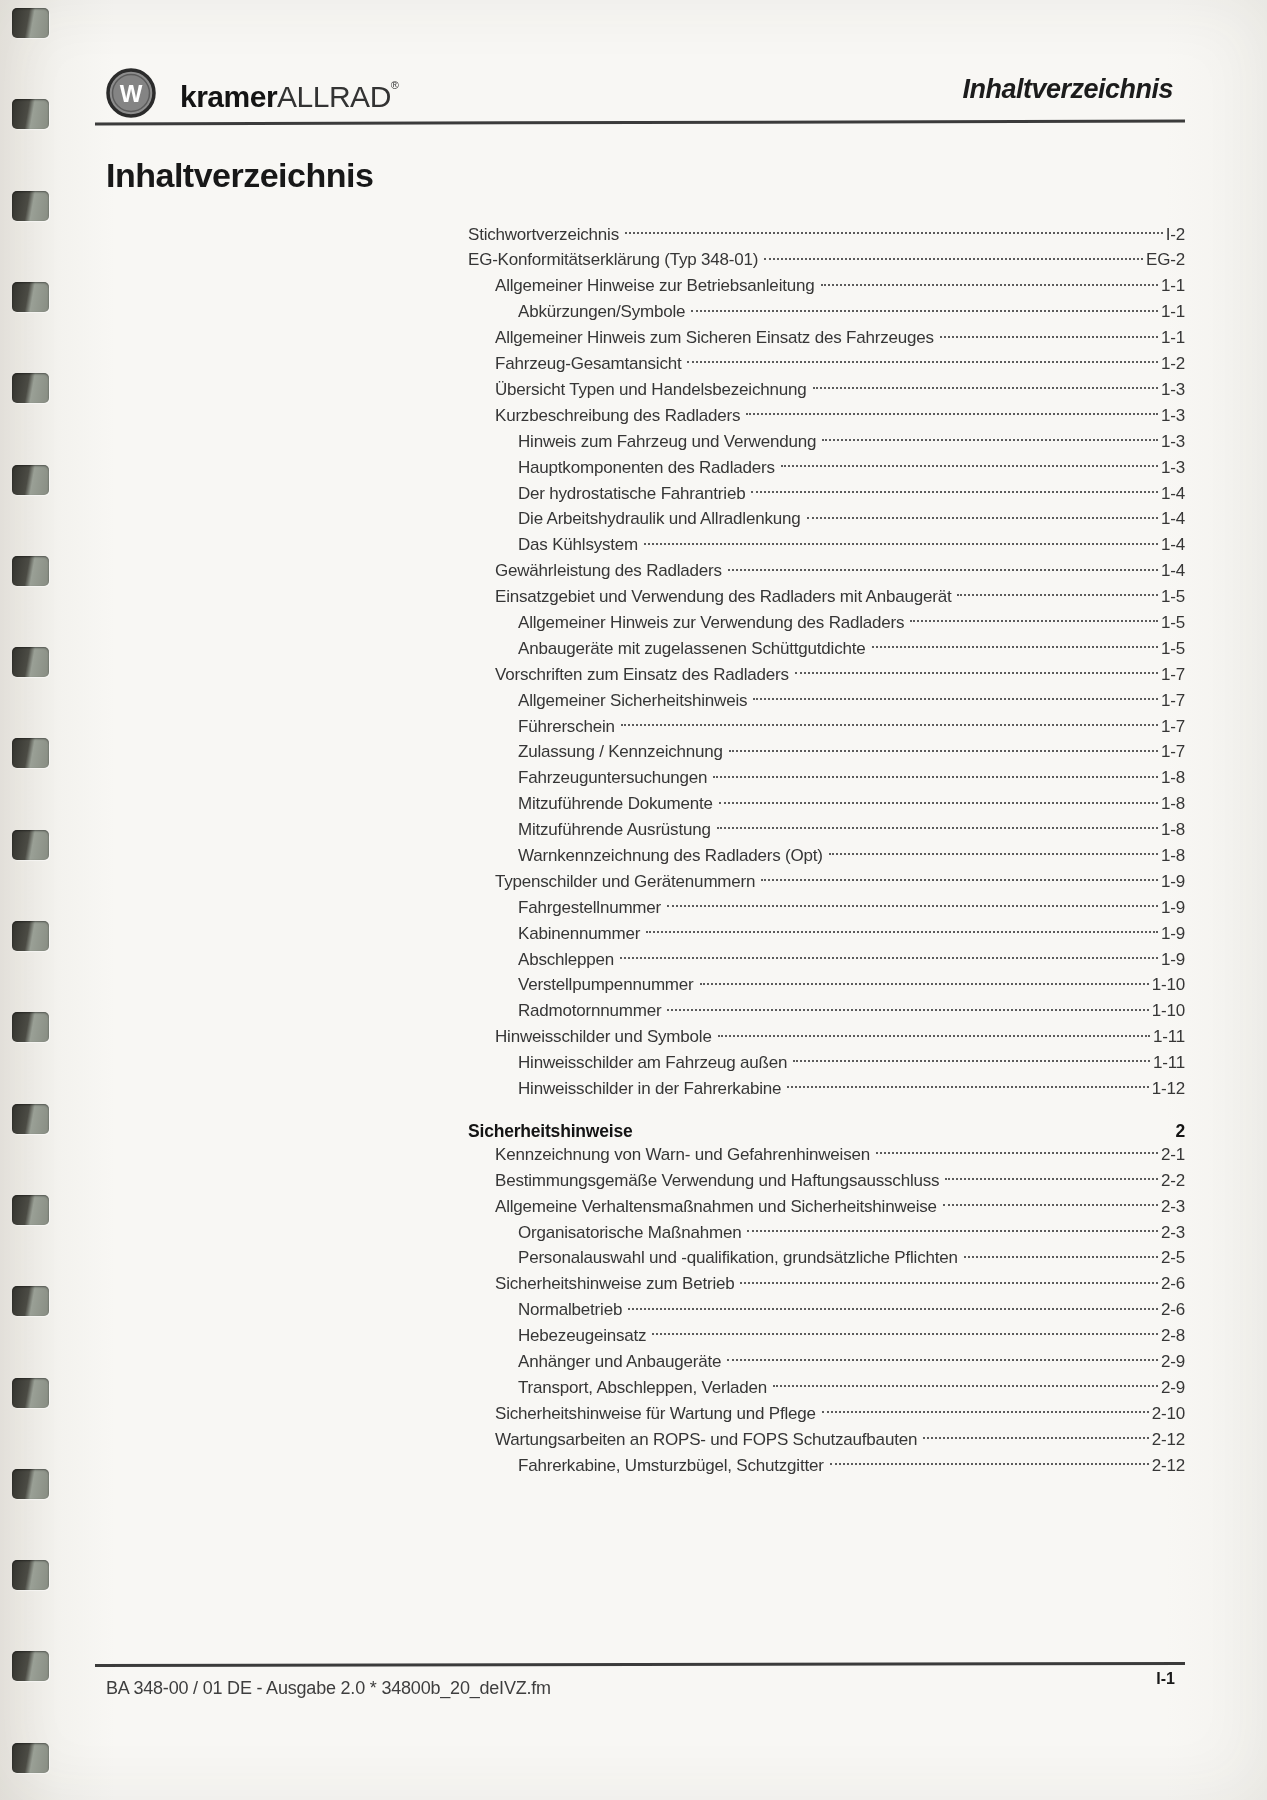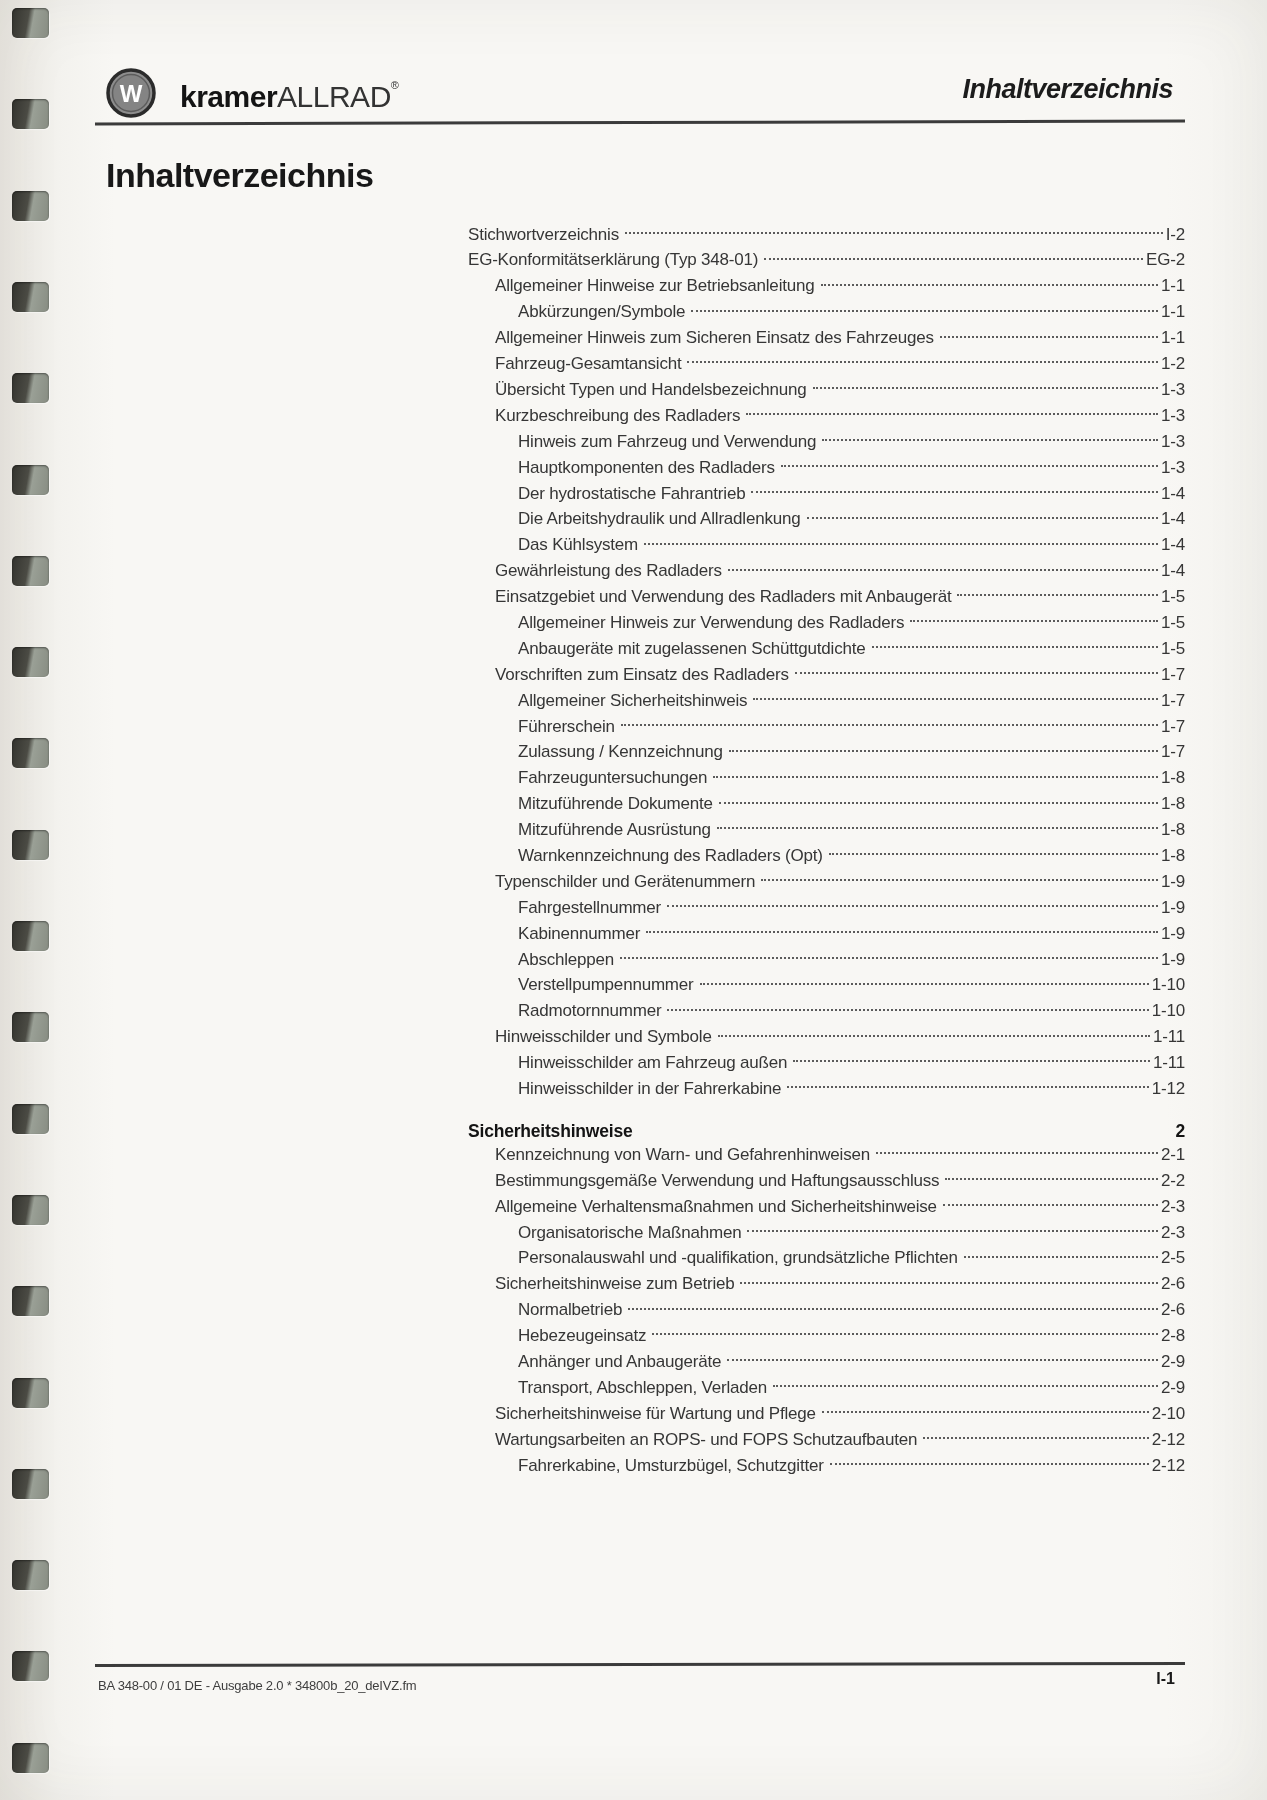--- a/index.html
+++ b/index.html
@@ -37,21 +37,21 @@
   
   .toc{position:absolute;left:468px;top:222px;width:717px;color:#363636;}
   .toc-row{display:flex;align-items:center;height:25.9px;font-size:17px;letter-spacing:-.2px;}
   .toc-row .toc-label{white-space:nowrap;line-height:1.1;}
   .toc-row .toc-leader{flex:1 1 auto;min-width:8px;border-bottom:2px dotted #5b5b5b;margin:0 3px 4px 6px;}
   .toc-row .toc-page{white-space:nowrap;line-height:1.1;}
   .lvl1 .toc-label{padding-left:27px;}
   .lvl2 .toc-label{padding-left:50px;}
   .toc-heading{display:flex;justify-content:space-between;align-items:flex-end;height:26px;margin-top:14px;font-size:17.5px;font-weight:700;color:#141414;letter-spacing:-.2px;}
   
-  .footer-left{position:absolute;left:98px;top:1678px;font-size:13px;color:#3e3e3e;letter-spacing:-.2px;}
+  .footer-left{position:absolute;left:106px;top:1678px;font-size:18px;color:#3e3e3e;letter-spacing:-.2px;}
   .footer-right{position:absolute;right:92px;top:1670px;font-size:16px;font-weight:700;color:#1a1a1a;text-align:right;}
 </style>
 </head>
 <body>
 
 <div class="page">
 
   <div id="binding-strip">
       <div class="hole" style="top: 8px;"></div>
       <div class="hole" style="top: 99.3px;"></div>

